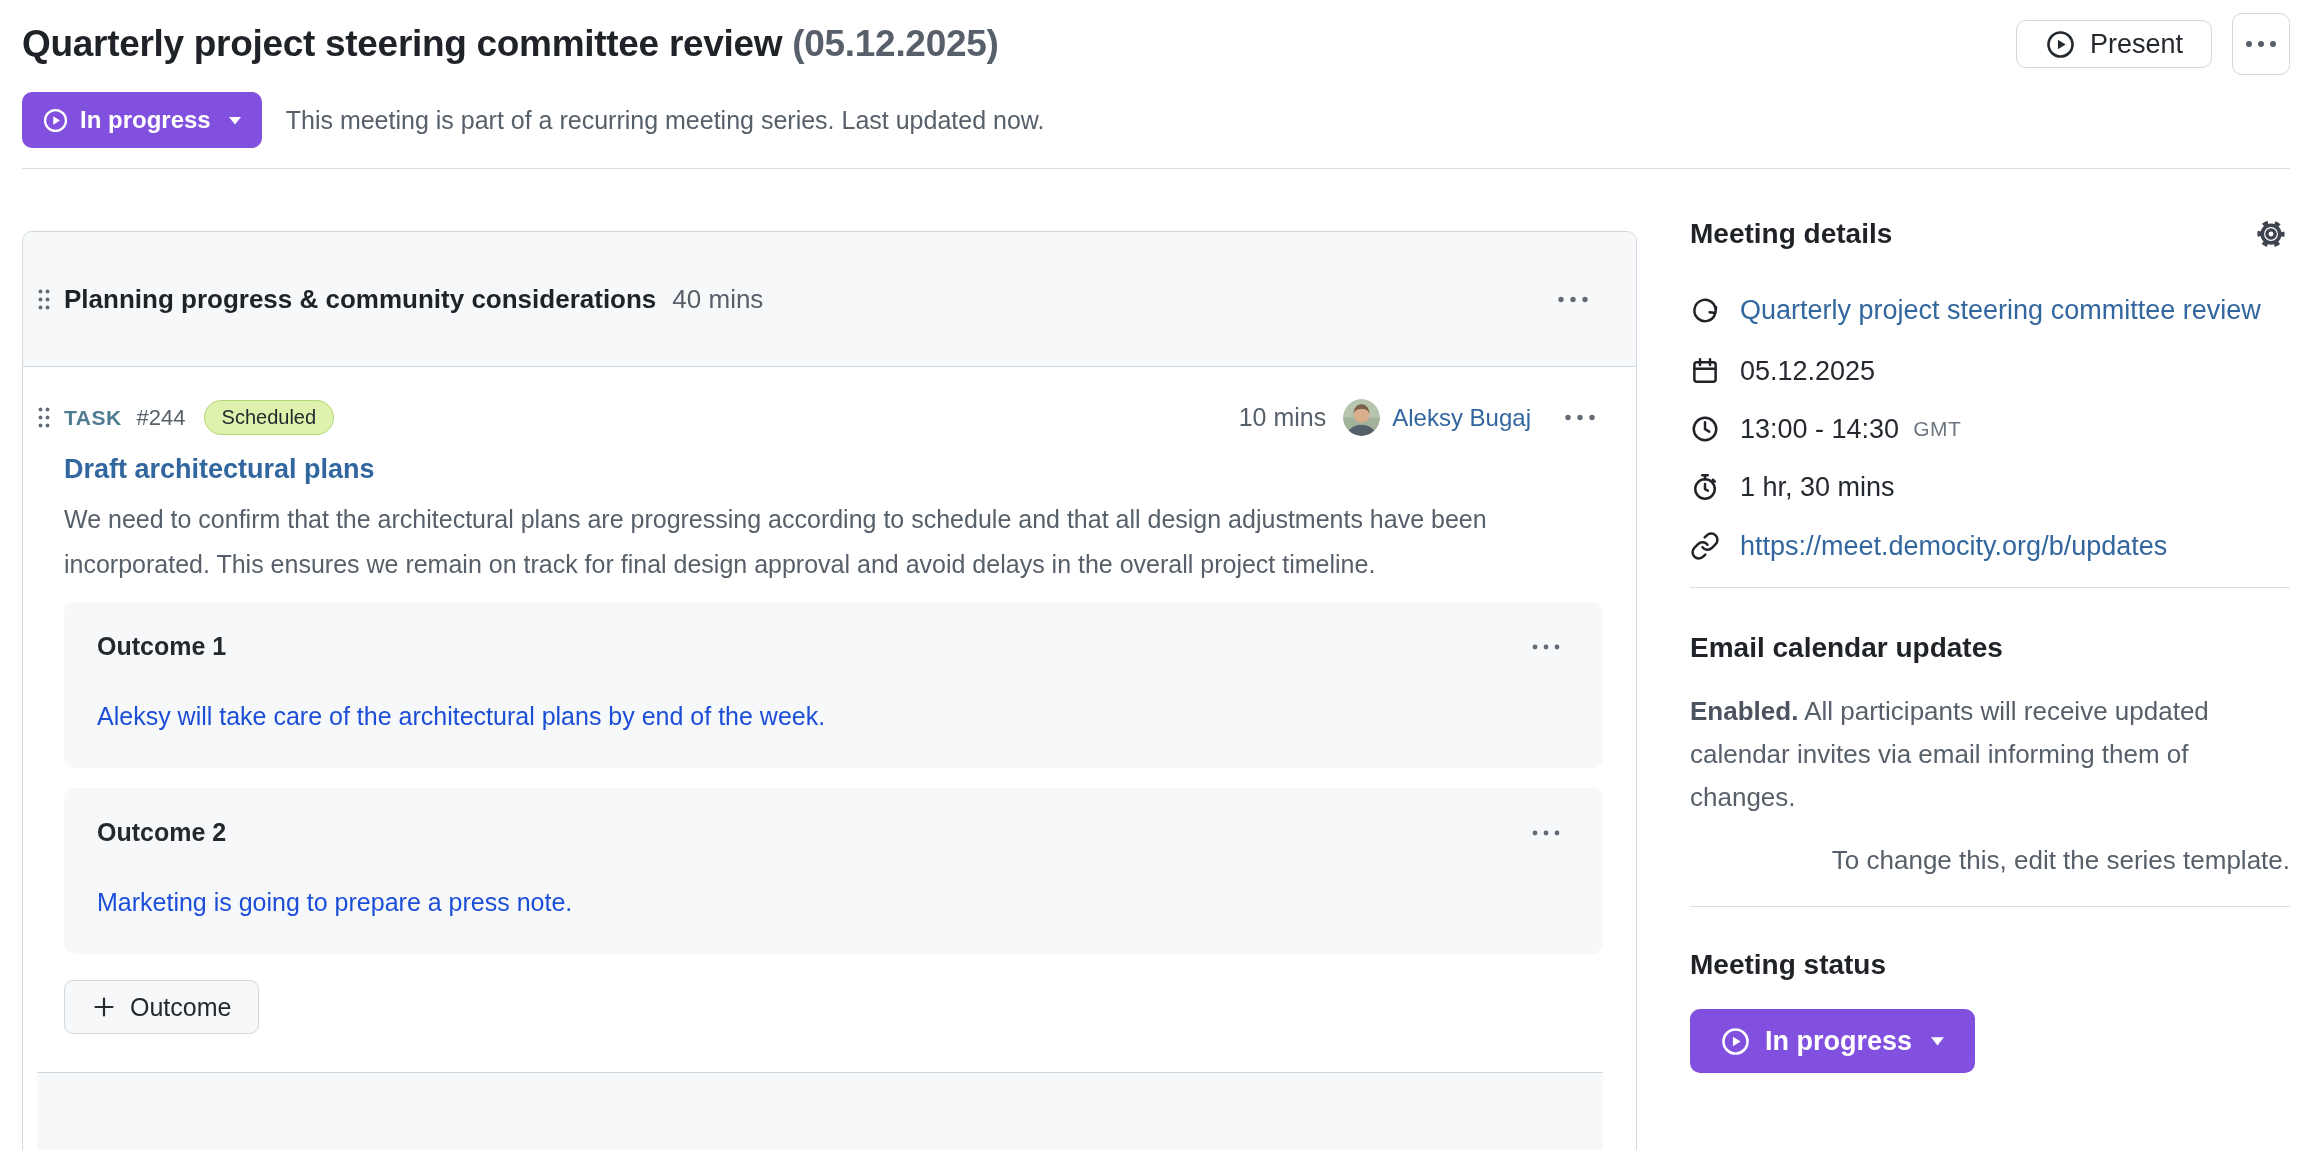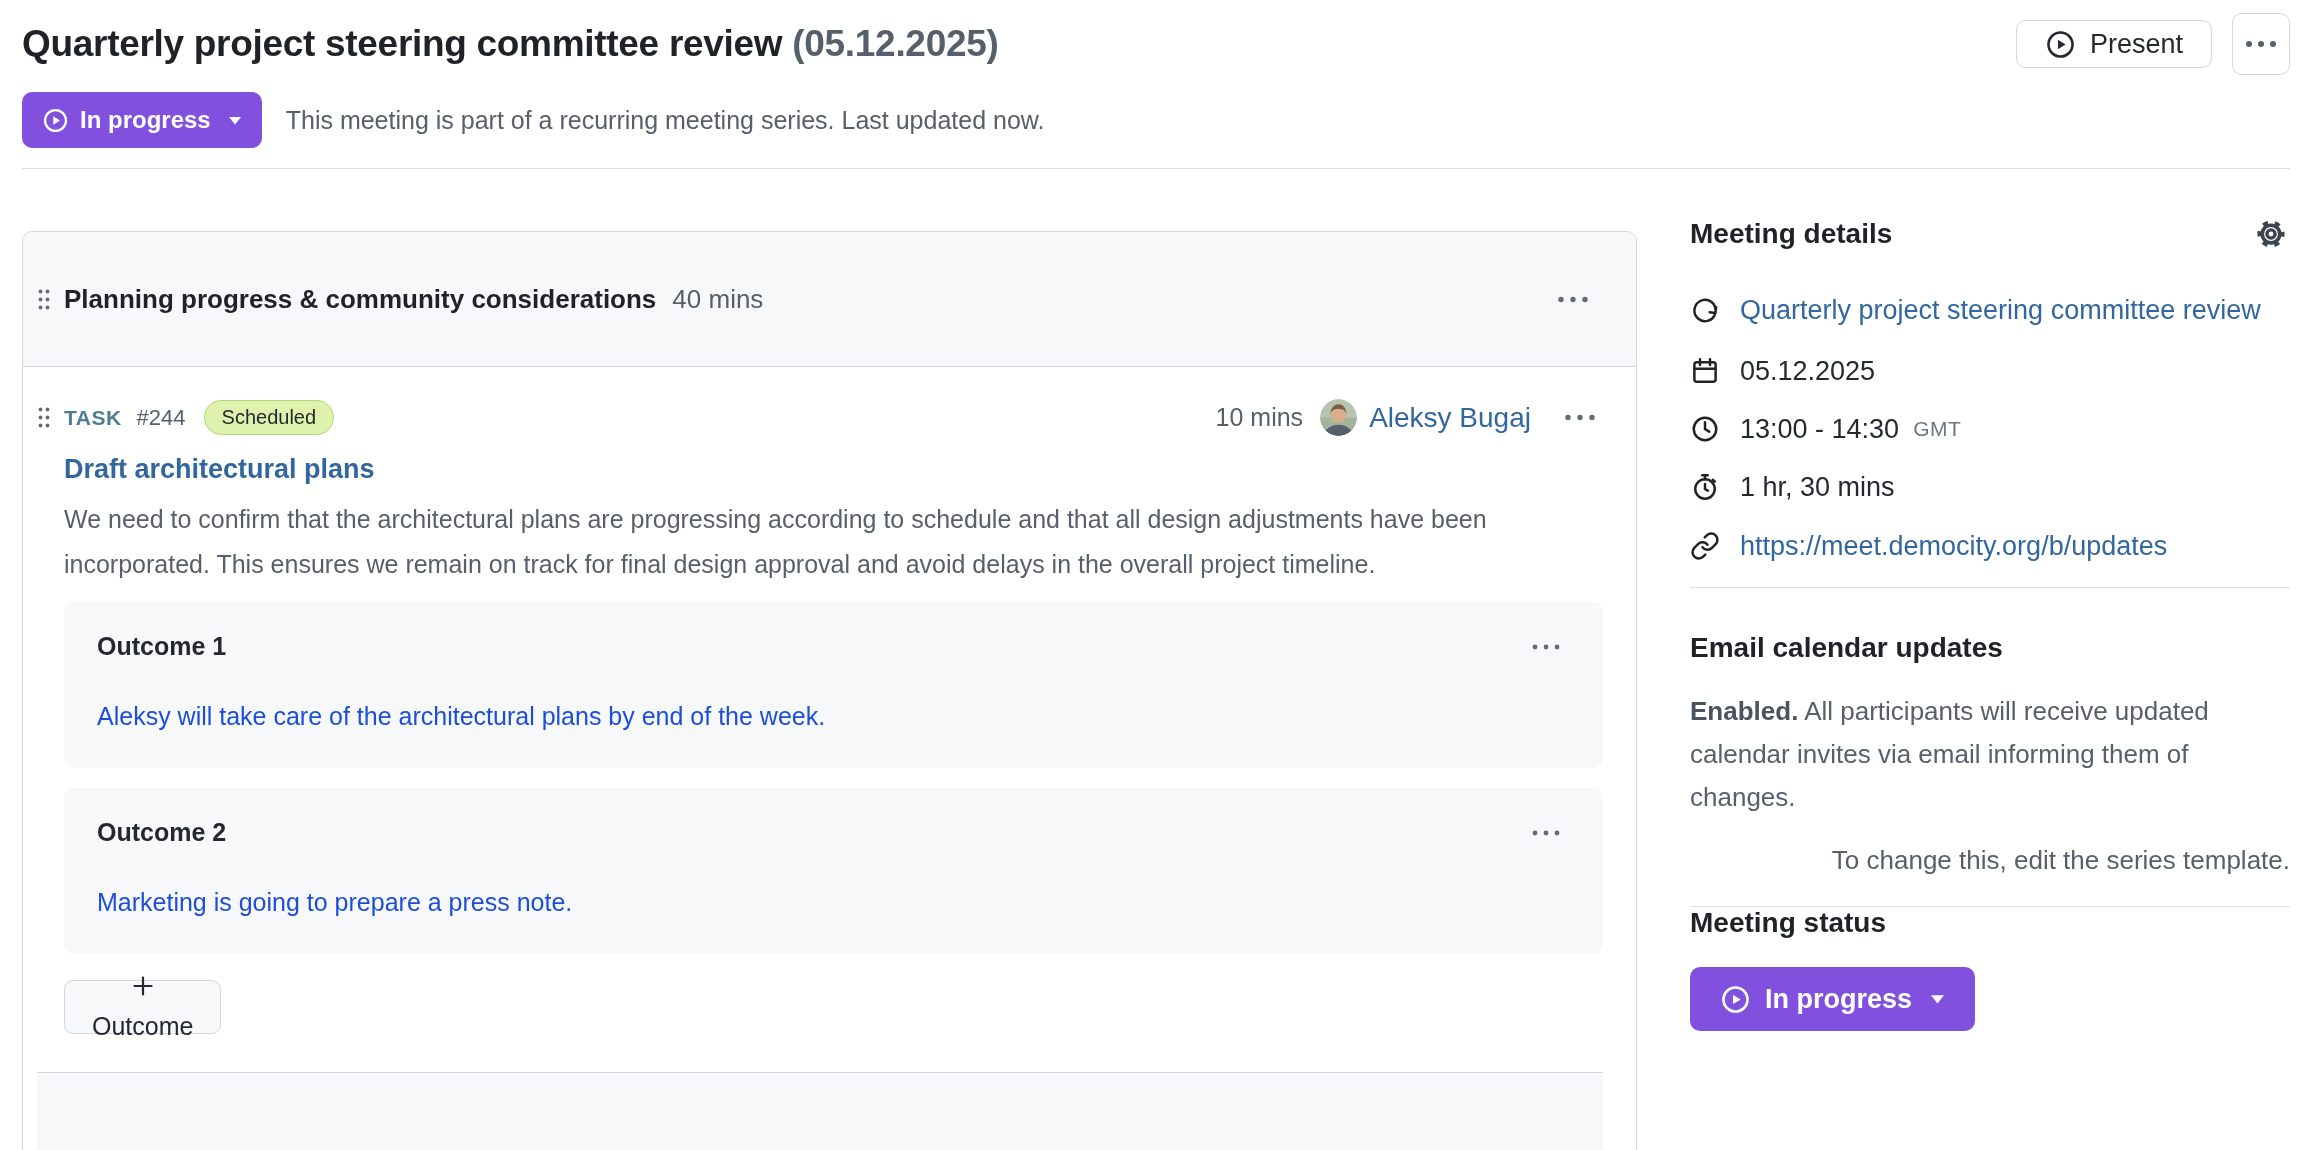--- a/index.html
+++ b/index.html
@@ -70,39 +70,39 @@
     margin-left: 18px;
     display: inline-flex; align-items: center;
     background: var(--badge-green-bg, #dff2ad);
     border: 1.5px solid var(--badge-green-border, #b1d876);
     border-radius: 999px; padding: 5px 17px;
     font-size: 20px; font-weight: 500; color: #24292f;
   }
   .task-meta { margin-left: auto; display: flex; align-items: center; }
   .task-duration { font-size: 25px; color: #57606a; }
   .avatar { width: 37px; height: 37px; border-radius: 50%; overflow: hidden; flex: none; margin-left: 17px; cursor: pointer; }
-  .assignee-link { font-size: 28px; font-weight: 500; color: var(--link-blue, #32669f); text-decoration: none; margin-left: 12px; cursor: pointer; text-align: center; }
+  .assignee-link { font-size: 24px; font-weight: 500; color: var(--link-blue, #32669f); text-decoration: none; margin-left: 12px; cursor: pointer; text-align: center; }
   .task-meta .kebab-plain { margin-left: 26px; }
 
   .task-content { margin-left: 27px; }
   .task-title-link { display: inline-block; margin-top: 18px; font-size: 27px; font-weight: 700; color: var(--link-blue, #32669f); text-decoration: none; cursor: pointer; }
   .task-desc { margin-top: 12px; font-size: 25px; line-height: 45px; color: #57606a; max-width: 1520px; }
 
   .outcome-box {
     margin-top: 15px; background: #f6f8fa; border-radius: 10px;
     padding: 30px 36px 37px 33px;
   }
   .outcome-box + .outcome-box { margin-top: 20px; }
   .outcome-head { display: flex; align-items: center; }
   .outcome-heading { font-size: 25px; font-weight: 700; color: #24292f; }
   .outcome-text { margin-top: 41px; font-size: 25px; color: #1d4ed8; }
 
   .btn-add-outcome {
     margin-top: 26px; height: 54px; padding: 0 27px; gap: 14px;
-    background: #f6f8fa; font-size: 25px; font-weight: 500; border-radius: 9px; flex-direction: column;
+    background: #f6f8fa; font-size: 25px; font-weight: 500; border-radius: 9px;
   }
 
   .next-section-strip {
     margin-top: 38px; border-top: 1px solid #d0d7de;
     background: #f6f8fa; height: 80px;
   }
 
   
   .sidebar { flex: 1; margin-left: 53px; max-width: 600px; }
   .side-heading-row { display: flex; align-items: center; justify-content: space-between; }
@@ -117,21 +117,21 @@
   .detail-link { margin-left: 20px; font-size: 27px; line-height: 42px; color: var(--link-blue, #32669f); text-decoration: none; cursor: pointer; }
   .tz { margin-left: 14px; font-size: 21px; color: #6e7781; letter-spacing: 0.5px; }
 
   .side-divider { border: none; border-top: 1px solid #d8dee4; margin-top: 20px; }
   .side-section-gap { margin-top: 44px; }
 
   .email-para { margin-top: 26px; font-size: 26px; line-height: 43px; color: #57606a; }
   .email-status-word { font-weight: 700; color: #4b545e; }
   .email-note { margin-top: 26px; font-size: 26px; color: #57606a; text-align: right; }
 
-  .status-section-heading { }
+  .status-section-heading { margin-top: 42px; }
   .pill-inprogress.large { margin-top: 28px; height: 64px; padding: 0 30px; font-size: 27px; gap: 14px; }
 
   svg { display: block; }
 </style>
 </head>
 <body>
 
 <div class="page">
 
   <header class="page-header">

